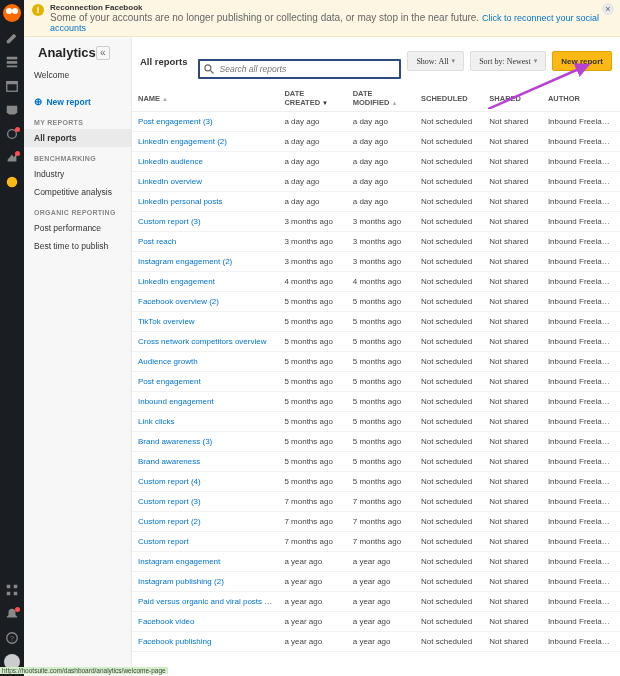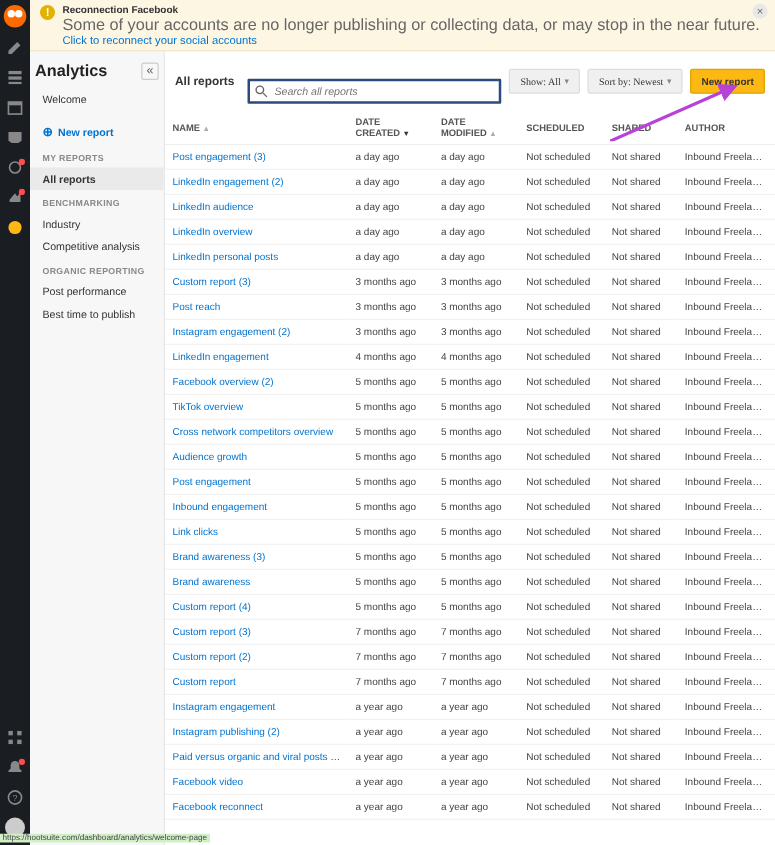--- a/index.html
+++ b/index.html
@@ -18,29 +18,29 @@
 .rail .dot { width:5px; height:5px; background:#ff4d4f; border-radius:50%; position:absolute; margin-left:10px; margin-top:-10px; }
 .rail-spacer { flex:1; }
 .rail-avatar { width:16px; height:16px; background:#ccc; border-radius:50%; margin-bottom:6px;}
 
 .main { flex:1; display:flex; flex-direction:column; min-width:0; }
 
 
 .banner { background:#fdf6e3; border-bottom:1px solid #f0e8cc; padding:3px 8px; display:flex; align-items:flex-start; gap:6px; position:relative;}
 .banner-ico { width:12px; height:12px; border-radius:50%; background:#e2b200; color:#fff; font-size:9px; font-weight:bold; display:flex; align-items:center; justify-content:center; flex-shrink:0; margin-top:1px;}
 .banner-text strong { font-size:8px; display:block; color:#333; }
-.banner-text span { font-size:13px; color:#666; }
+.banner-text span { font-size:10px; color:#666; }
 .banner-text a { color:#0073cf; text-decoration:none; }
 .banner-close { position:absolute; right:6px; top:3px; width:12px; height:12px; border-radius:50%; background:#e8e8e8; color:#666; font-size:9px; display:flex; align-items:center; justify-content:center; cursor:pointer;}
 
 .content { flex:1; display:flex; min-height:0; }
 
 
 .sidebar { width:108px; background:#f7f7f7; border-right:1px solid #e8e8e8; padding:8px 0; flex-shrink:0; overflow:hidden;}
-.sb-header { display:flex; align-items:center; justify-content:space-between; padding:0 4px 6px; }
+.sb-header { display:flex; align-items:center; padding:0 14px 6px; }
 .sb-header h1 { font-size:13px; font-weight:700; color:#222;}
 .sb-collapse { width:14px; height:14px; border:1px solid #ccc; border-radius:2px; display:flex; align-items:center; justify-content:center; font-size:10px; color:#666; cursor:pointer;}
 .sb-item { padding:4px 10px; font-size:8.5px; color:#333; cursor:pointer; display:flex; align-items:center; gap:4px;}
 .sb-item.new { color:#0073cf; font-weight:600;}
 .sb-item.new::before { content:"⊕"; font-size:10px;}
 .sb-item.active { background:#eaeaea; font-weight:600;}
 .sb-section { padding:8px 10px 3px; font-size:7px; font-weight:700; color:#888; letter-spacing:.3px;}
 
 
 .panel { flex:1; display:flex; flex-direction:column; min-width:0; overflow:hidden; }
@@ -430,21 +430,21 @@
                 </tr>
                 <tr>
                   <td class="name"><a href="#">Facebook video</a></td>
                   <td>a year ago</td>
                   <td>a year ago</td>
                   <td>Not scheduled</td>
                   <td>Not shared</td>
                   <td>Inbound Freelance O…</td>
                 </tr>
                 <tr>
-                  <td class="name"><a href="#">Facebook reconnect</a></td>
+                  <td class="name"><a href="#">Facebook publishing</a></td>
                   <td>a year ago</td>
                   <td>a year ago</td>
                   <td>Not scheduled</td>
                   <td>Not shared</td>
                   <td>Inbound Freelance O…</td>
                 </tr>
               </tbody>
           </table>
         </div>
       </div>

